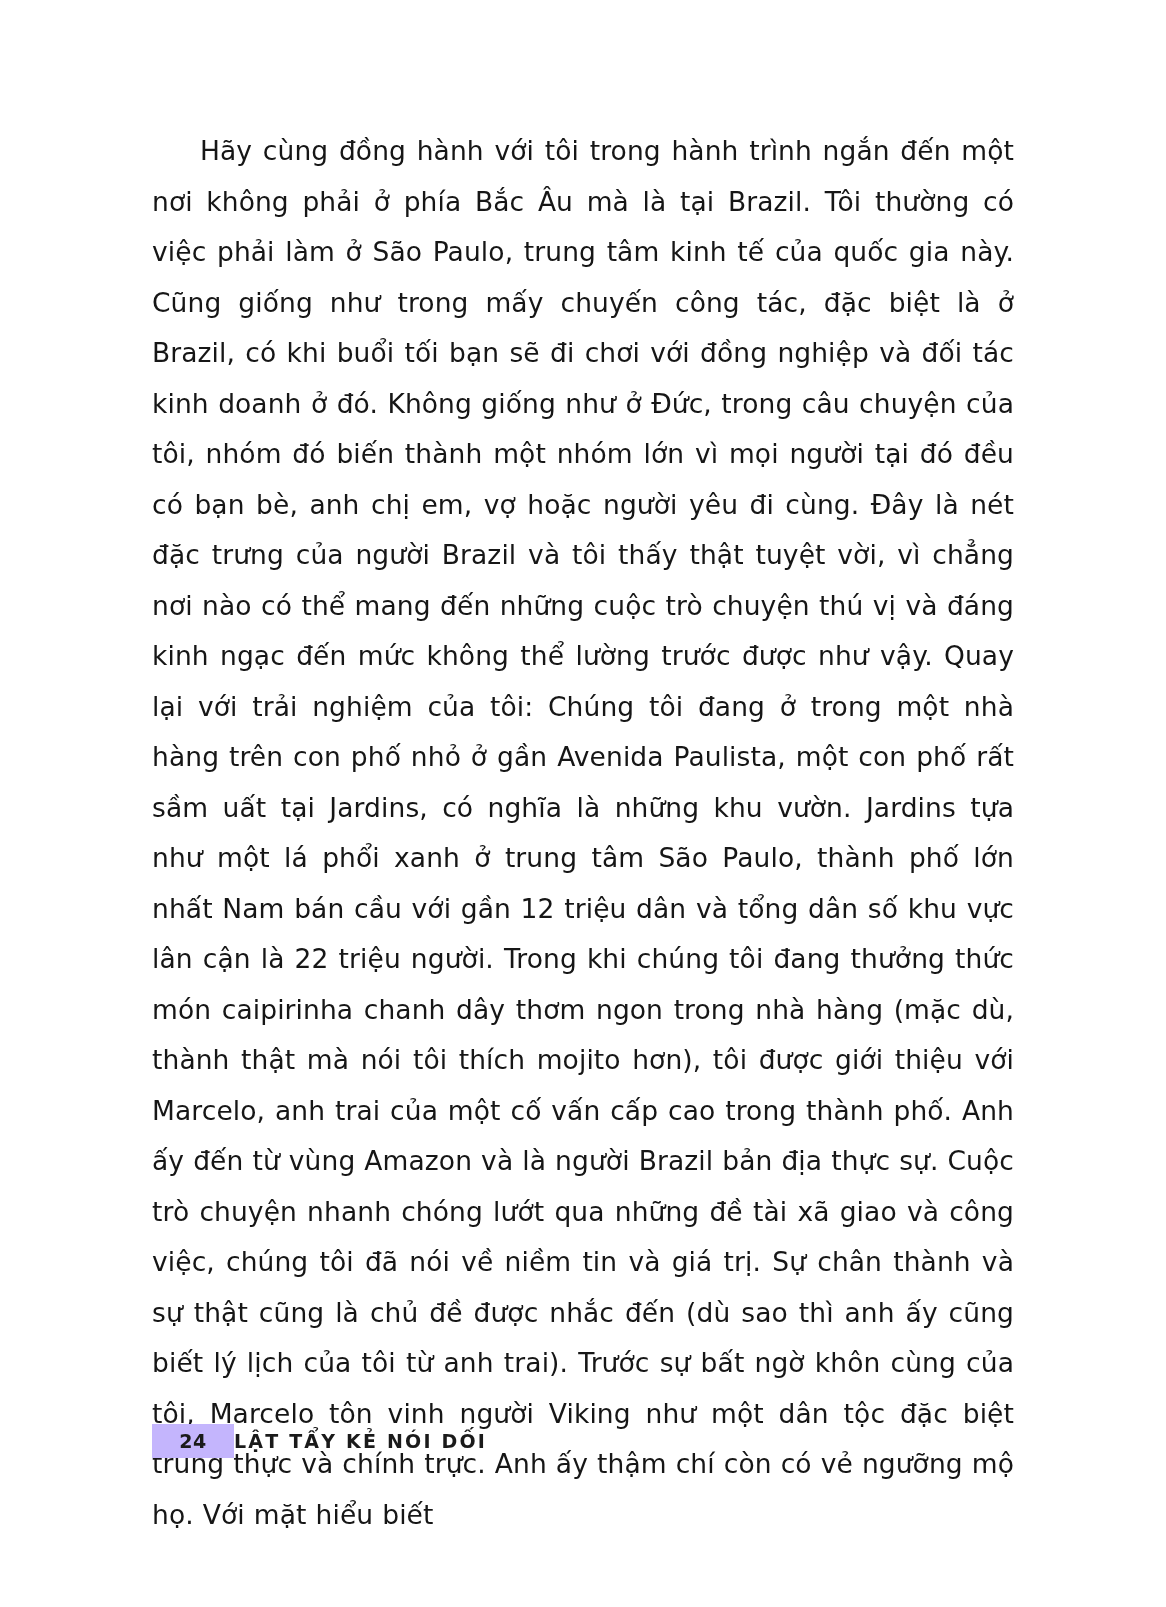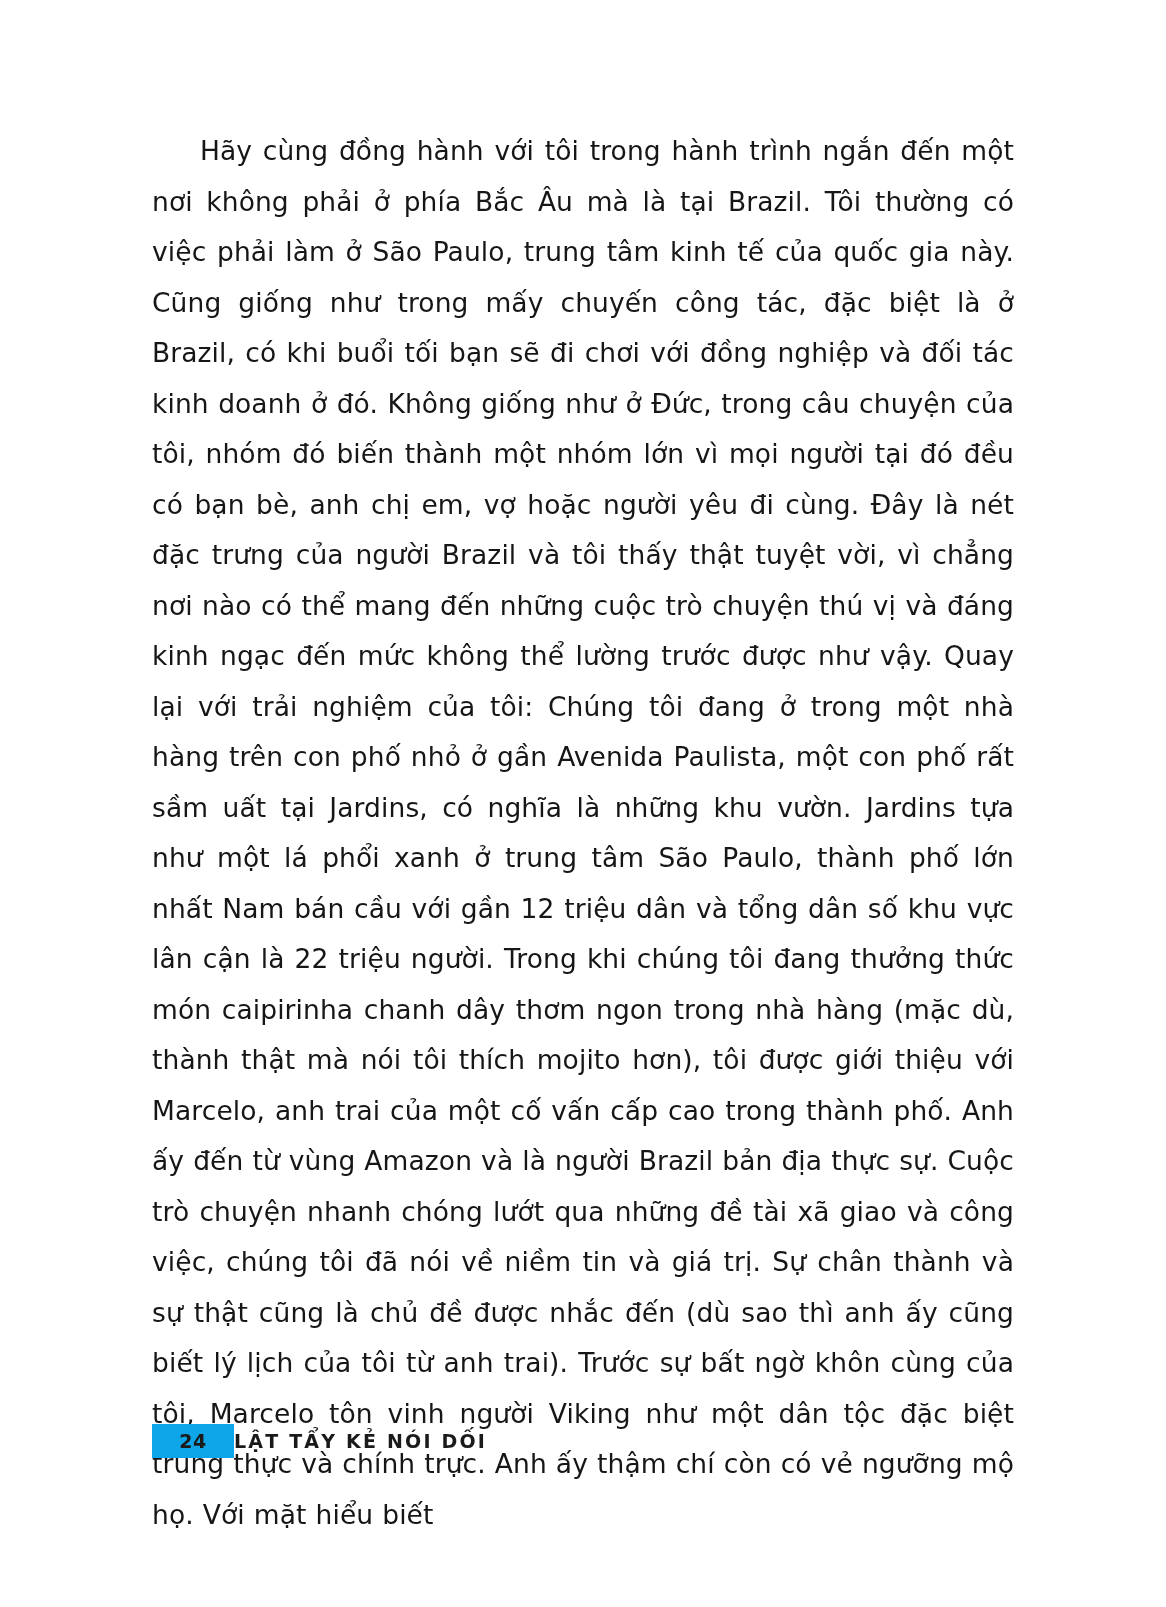--- a/index.html
+++ b/index.html
@@ -47,21 +47,21 @@
     top: 1424px;
     width: 862px;
     height: 34px;
     display: flex;
     align-items: center;
     gap: 0px;
   }
   .page-number-box {
     width: 82px;
     height: 34px;
-    background: #0ea5e9;
+    background: #c4b5fd;
     display: flex;
     align-items: center;
     justify-content: center;
   }
   .page-number {
     font-size: 19px;
     font-weight: bold;
     color: #1a1a1a;
     letter-spacing: 0.5px;
   }

